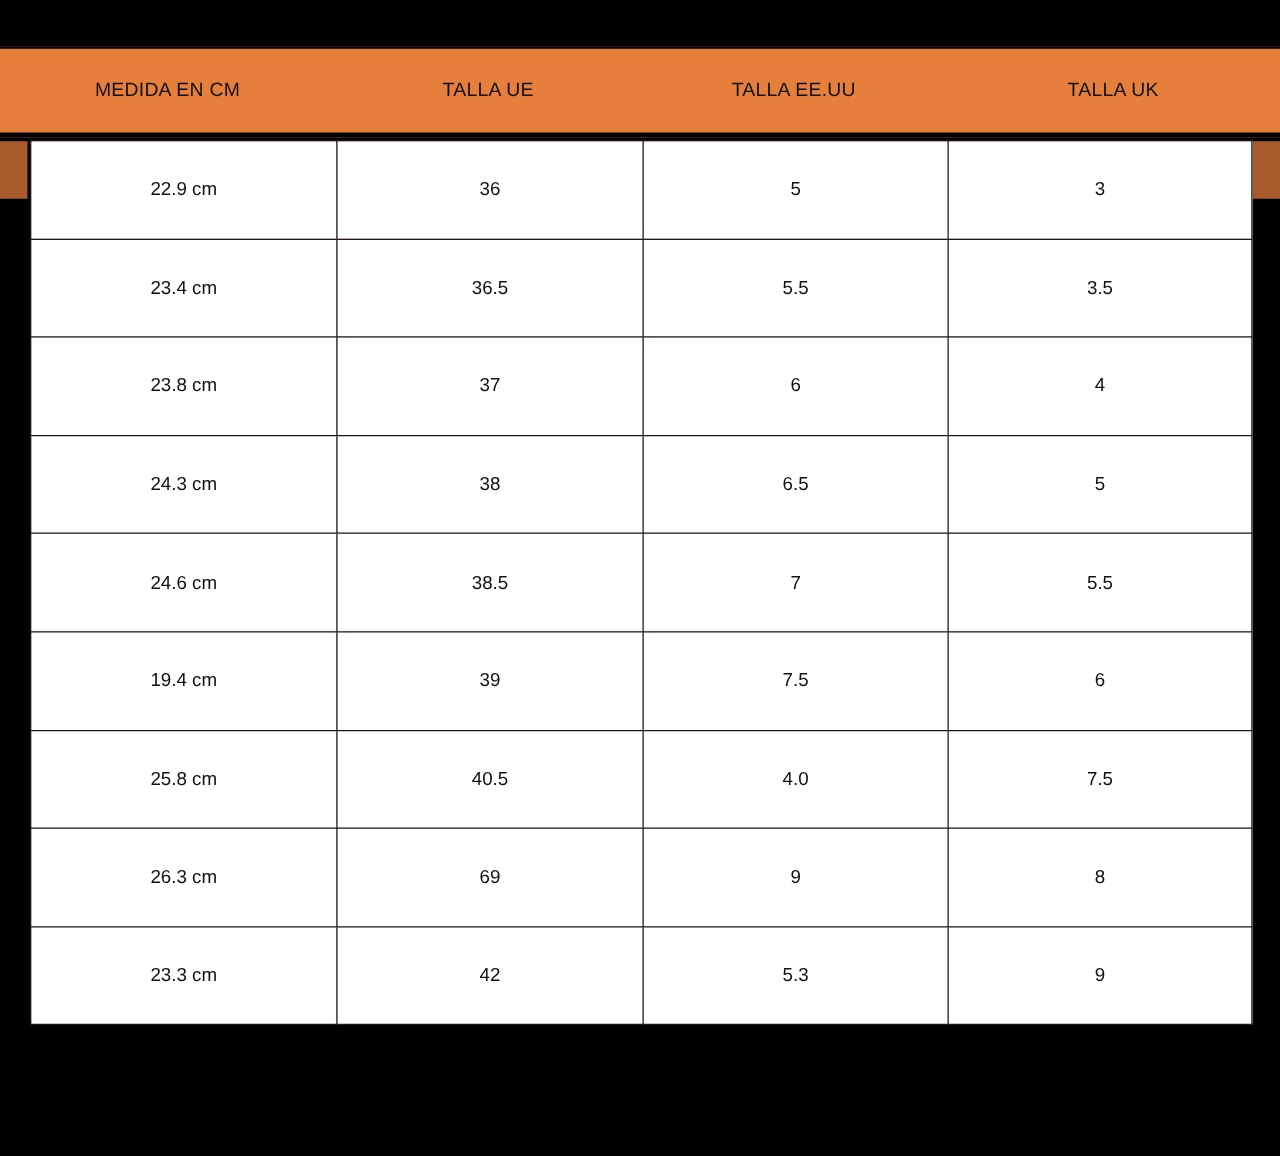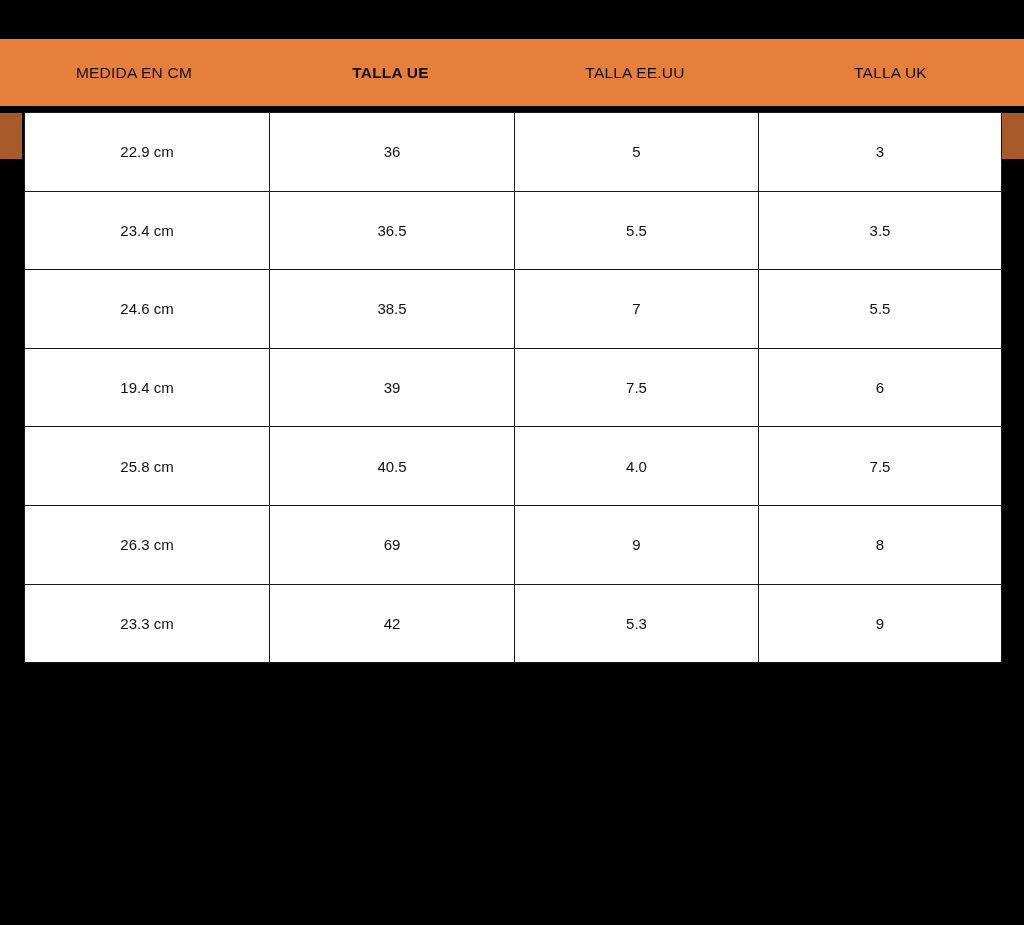--- a/index.html
+++ b/index.html
@@ -37,21 +37,21 @@
     align-items: center;
   }
   .banner-cell {
     color: #111111;
     font-size: 15.5px;
     letter-spacing: 0.2px;
     text-align: center;
     white-space: nowrap;
   }
   .bc-1 { width: 268px; }
-  .bc-2 { width: 245px; font-weight: bold; }
+  .bc-2 { width: 245px; }
   .bc-3 { width: 244px; }
   .bc-4 { width: 267px; }
 
   
   .ribbon-tail {
     position: absolute;
     top: 76px;
     width: 22px;
     height: 46px;
     background: var(--accent-dark, #A85A2A);
@@ -112,20 +112,32 @@
         <td>5</td>
         <td>3</td>
       </tr>
       <tr>
         <td>23.4 cm</td>
         <td>36.5</td>
         <td>5.5</td>
         <td>3.5</td>
       </tr>
       <tr>
+        <td>23.8 cm</td>
+        <td>37</td>
+        <td>6</td>
+        <td>4</td>
+      </tr>
+      <tr>
+        <td>24.3 cm</td>
+        <td>38</td>
+        <td>6.5</td>
+        <td>5</td>
+      </tr>
+      <tr>
         <td>24.6 cm</td>
         <td>38.5</td>
         <td>7</td>
         <td>5.5</td>
       </tr>
       <tr>
         <td>19.4 cm</td>
         <td>39</td>
         <td>7.5</td>
         <td>6</td>

